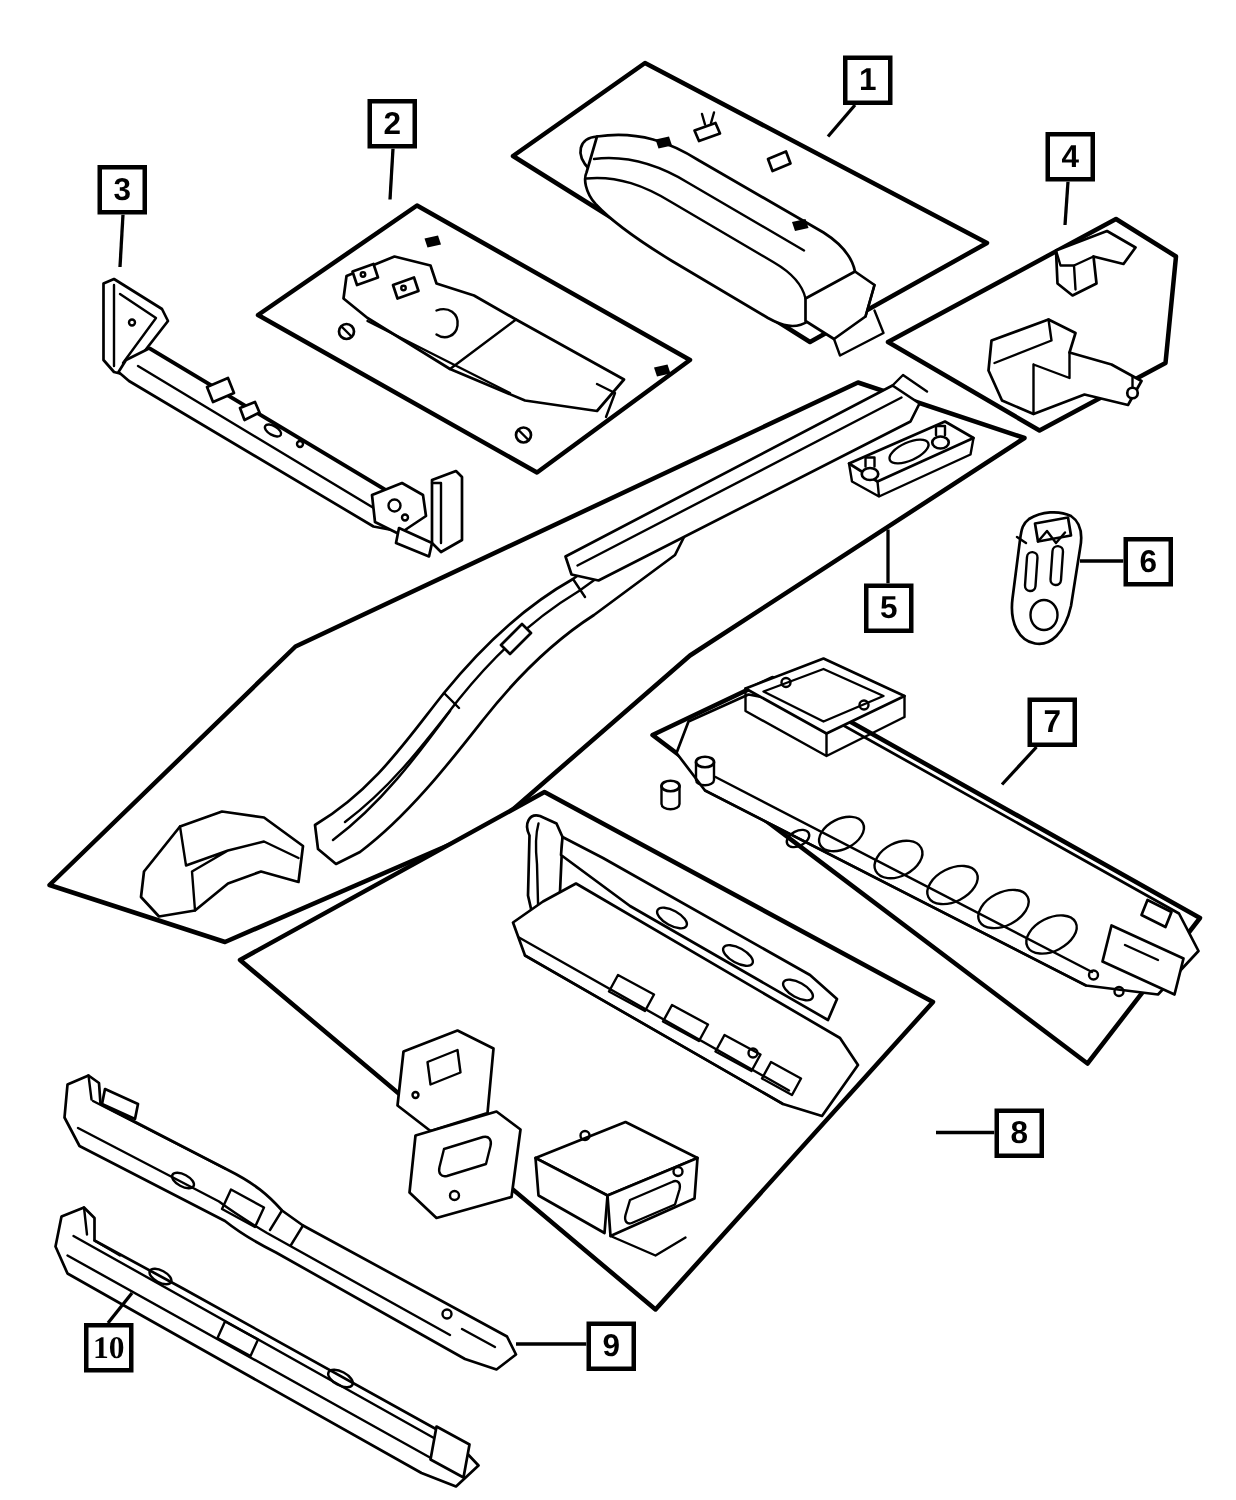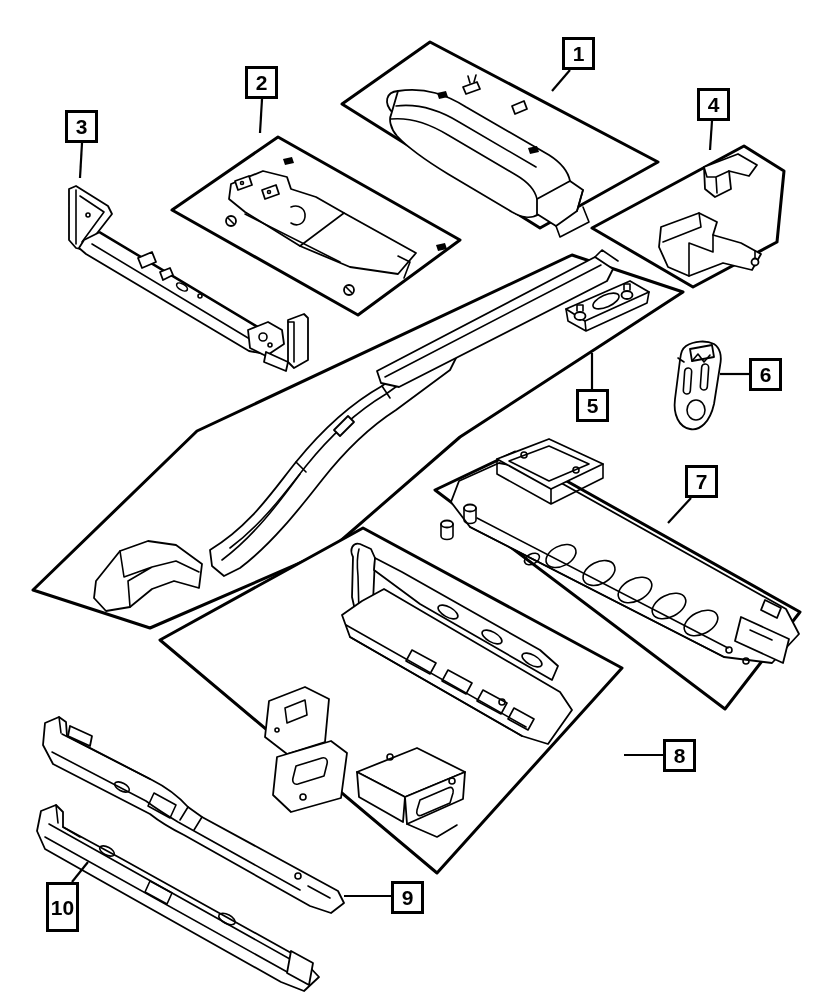--- a/index.html
+++ b/index.html
@@ -216,14 +216,14 @@
 
 <div class="callout" style="left: 562px; top: 37px; width: 33px; height: 33px; border-width: 3px;">1</div>
     <div class="callout" style="left: 245px; top: 66px; width: 33px; height: 33px; border-width: 3px;">2</div>
     <div class="callout" style="left: 65px; top: 110px; width: 33px; height: 33px; border-width: 3px;">3</div>
     <div class="callout" style="left: 697px; top: 88px; width: 33px; height: 33px; border-width: 3px;">4</div>
     <div class="callout" style="left: 576px; top: 389px; width: 33px; height: 33px; border-width: 3px;">5</div>
     <div class="callout" style="left: 749px; top: 358px; width: 33px; height: 33px; border-width: 3px;">6</div>
     <div class="callout" style="left: 685px; top: 465px; width: 33px; height: 33px; border-width: 3px;">7</div>
     <div class="callout" style="left: 663px; top: 739px; width: 33px; height: 33px; border-width: 3px;">8</div>
     <div class="callout" style="left: 391px; top: 881px; width: 33px; height: 33px; border-width: 3px;">9</div>
-    <div class="callout" style="left: 46px; top: 882px; width: 33px; height: 50px; border-width: 3px;">10</div>
+    <div class="callout" style="left: 56px; top: 882px; width: 33px; height: 33px; border-width: 3px; font-family: Liberation Serif, serif;">10</div>
   </div>
 
 </body></html>

